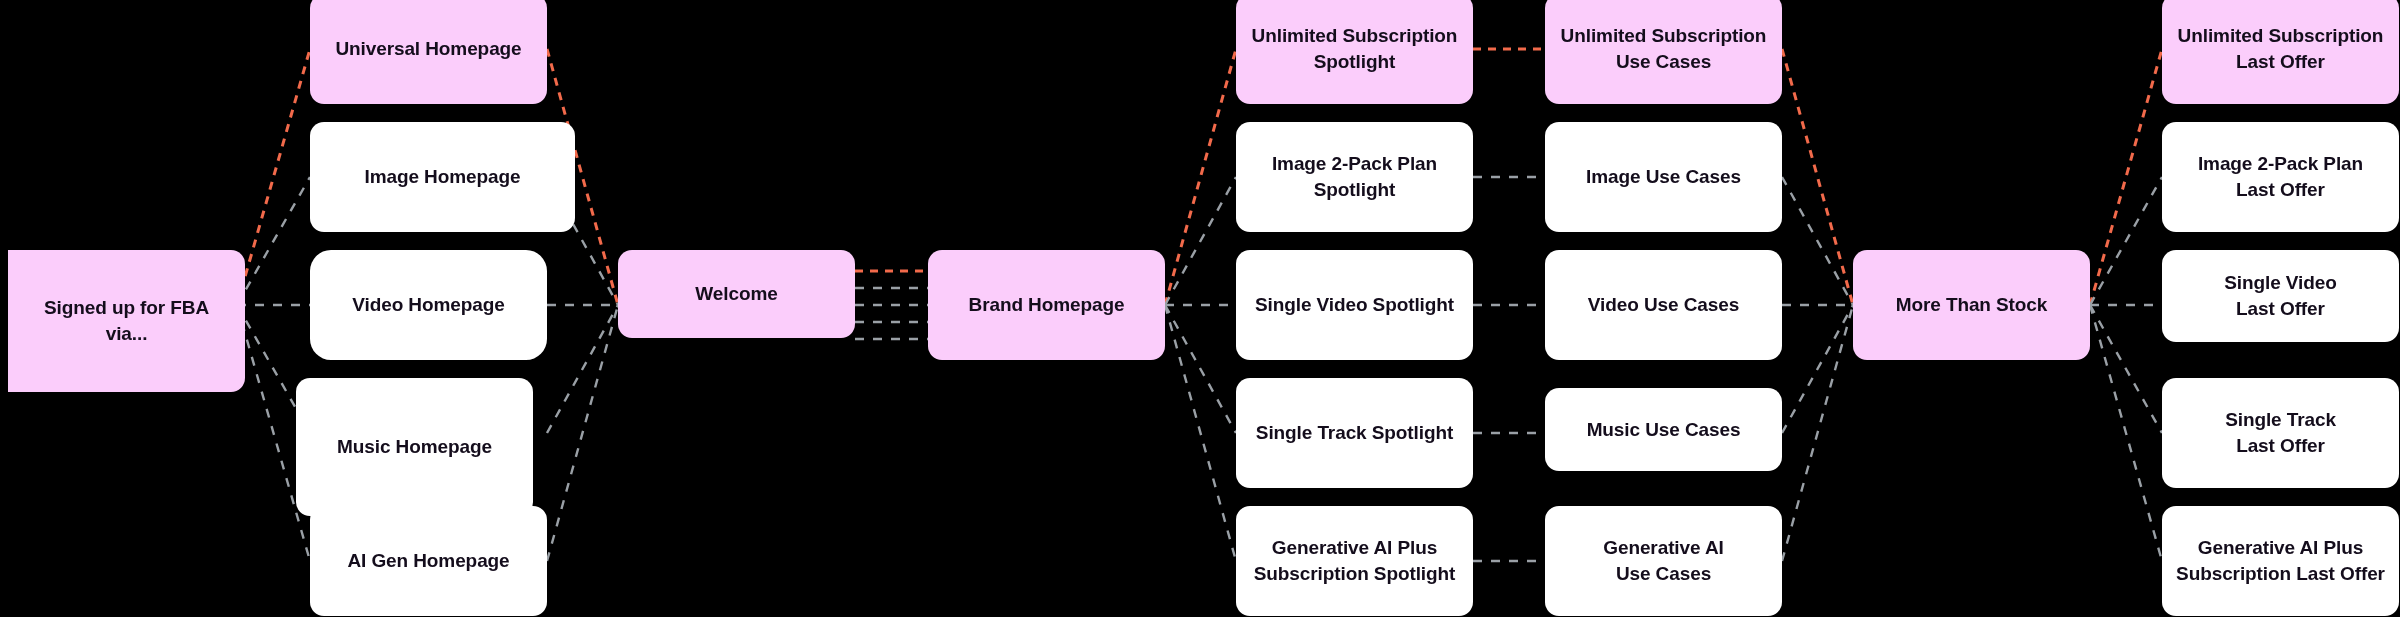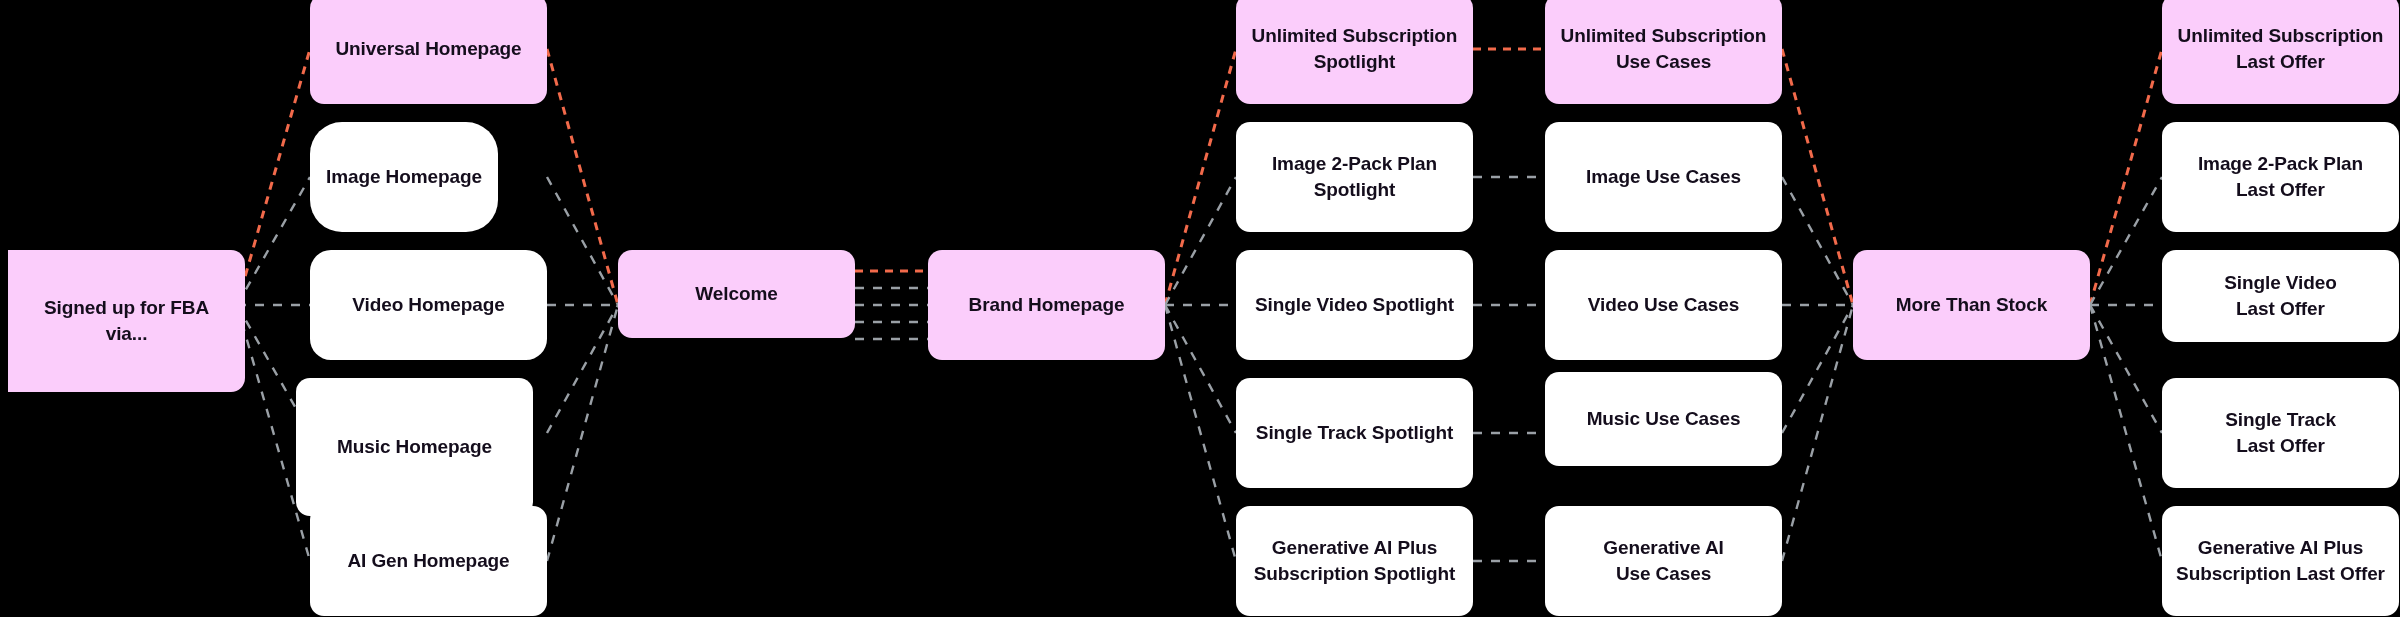--- a/index.html
+++ b/index.html
@@ -93,21 +93,21 @@
       <line x1="2090" y1="305" x2="2162" y2="433" stroke="#9aa0a6" stroke-width="2.4" stroke-dasharray="9 9" stroke-linecap="butt"></line>
       <line x1="2090" y1="305" x2="2162" y2="561" stroke="#9aa0a6" stroke-width="2.4" stroke-dasharray="9 9" stroke-linecap="butt"></line>
     </svg>
   <div id="nodes">
       <div class="node pink clip-left" style="left: 8px; top: 250px; width: 237px; height: 142px;">
         <span class="label">Signed up for FBA via...</span>
       </div>
       <div class="node pink" style="left: 310px; top: -6px; width: 237px; height: 110px;">
         <span class="label">Universal Homepage</span>
       </div>
-      <div class="node white" style="left: 310px; top: 122px; width: 188px; height: 110px; border-radius: 32px;">
+      <div class="node white" style="left: 310px; top: 122px; width: 265px; height: 110px;">
         <span class="label">Image Homepage</span>
       </div>
       <div class="node white" style="left: 310px; top: 250px; width: 237px; height: 110px; border-radius: 21px;">
         <span class="label">Video Homepage</span>
       </div>
       <div class="node white" style="left: 296px; top: 378px; width: 237px; height: 138px; text-align: center;">
         <span class="label">Music Homepage</span>
       </div>
       <div class="node white" style="left: 310px; top: 506px; width: 237px; height: 110px;">
         <span class="label">AI Gen Homepage</span>
@@ -139,21 +139,21 @@
       <div class="node pink" style="left: 1545px; top: -6px; width: 237px; height: 110px;">
         <span class="label">Unlimited Subscription
 Use Cases</span>
       </div>
       <div class="node white" style="left: 1545px; top: 122px; width: 237px; height: 110px;">
         <span class="label">Image Use Cases</span>
       </div>
       <div class="node white" style="left: 1545px; top: 250px; width: 237px; height: 110px;">
         <span class="label">Video Use Cases</span>
       </div>
-      <div class="node white" style="left: 1545px; top: 372px; width: 237px; height: 94px;">
+      <div class="node white" style="left: 1545px; top: 388px; width: 237px; height: 83px;">
         <span class="label">Music Use Cases</span>
       </div>
       <div class="node white" style="left: 1545px; top: 506px; width: 237px; height: 110px;">
         <span class="label">Generative AI
 Use Cases</span>
       </div>
       <div class="node pink" style="left: 1853px; top: 250px; width: 237px; height: 110px;">
         <span class="label">More Than Stock</span>
       </div>
       <div class="node pink" style="left: 2162px; top: -6px; width: 237px; height: 110px;">

